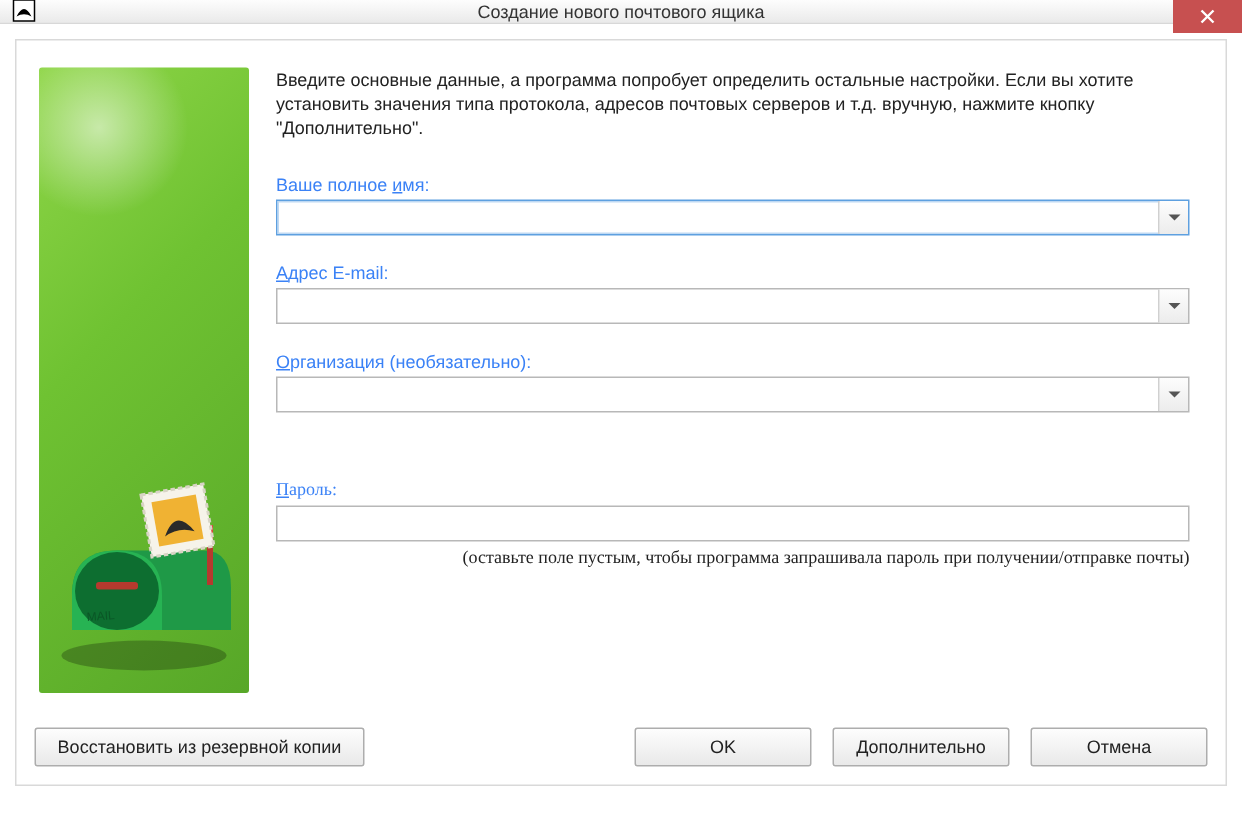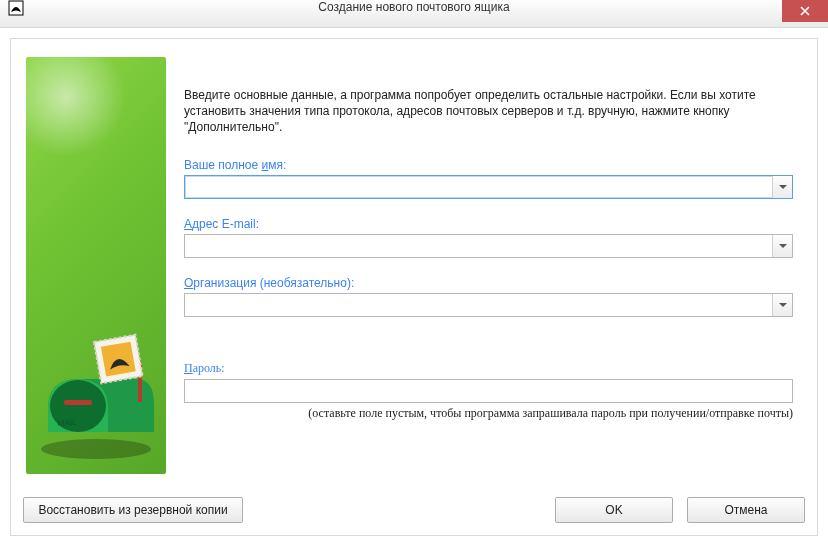--- a/index.html
+++ b/index.html
@@ -6,25 +6,25 @@
   body {
     margin: 0;
     font-family: "Segoe UI", Tahoma, sans-serif;
     font-size: 12px;
     background: #fff;
     width: 828px;
     height: 550px;
     overflow: hidden;
   }
   .titlebar {
-    height: 28px;
+    height: 16px;
     background: linear-gradient(#fdfdfd, #eaeaea);
     border-bottom: 1px solid #d8d8d8;
     display: flex;
-    align-items: flex-start;
+    align-items: flex-end;
     position: relative;
   }
   .titlebar .app-icon {
     width: 16px; height: 16px;
     margin-left: 8px;
     display: flex; align-items: center; justify-content: center;
   }
   .titlebar .app-icon svg { display: block; }
   .titlebar .title {
     position: absolute;
@@ -76,21 +76,20 @@
     height: 140px;
   }
   .main {
     flex: 1;
     padding: 18px 24px 10px 12px;
   }
   .intro {
     color: #222;
     line-height: 1.35;
     margin-bottom: 22px;
-    margin-top: 30px;
   }
   .field { margin-bottom: 18px; }
   .field label {
     display: block;
     margin-bottom: 3px;
     color: #3b82f6;
   }
   .field label .ul { text-decoration: underline; }
   .combo, .textin {
     width: 100%;
@@ -231,15 +230,16 @@
         <input class="textin" type="password" value="" style="">
         <div class="hint">(оставьте поле пустым, чтобы программа запрашивала пароль при получении/отправке почты)</div>
       </div>
     </div>
   </div>
 
   <div class="footer">
     <button class="btn wide">Восстановить из резервной копии</button>
     <div class="spacer"></div>
     <button class="btn">OK</button>
+    <button class="btn">Дополнительно</button>
     <button class="btn">Отмена</button>
   </div>
 </div>
 
 </body></html>

